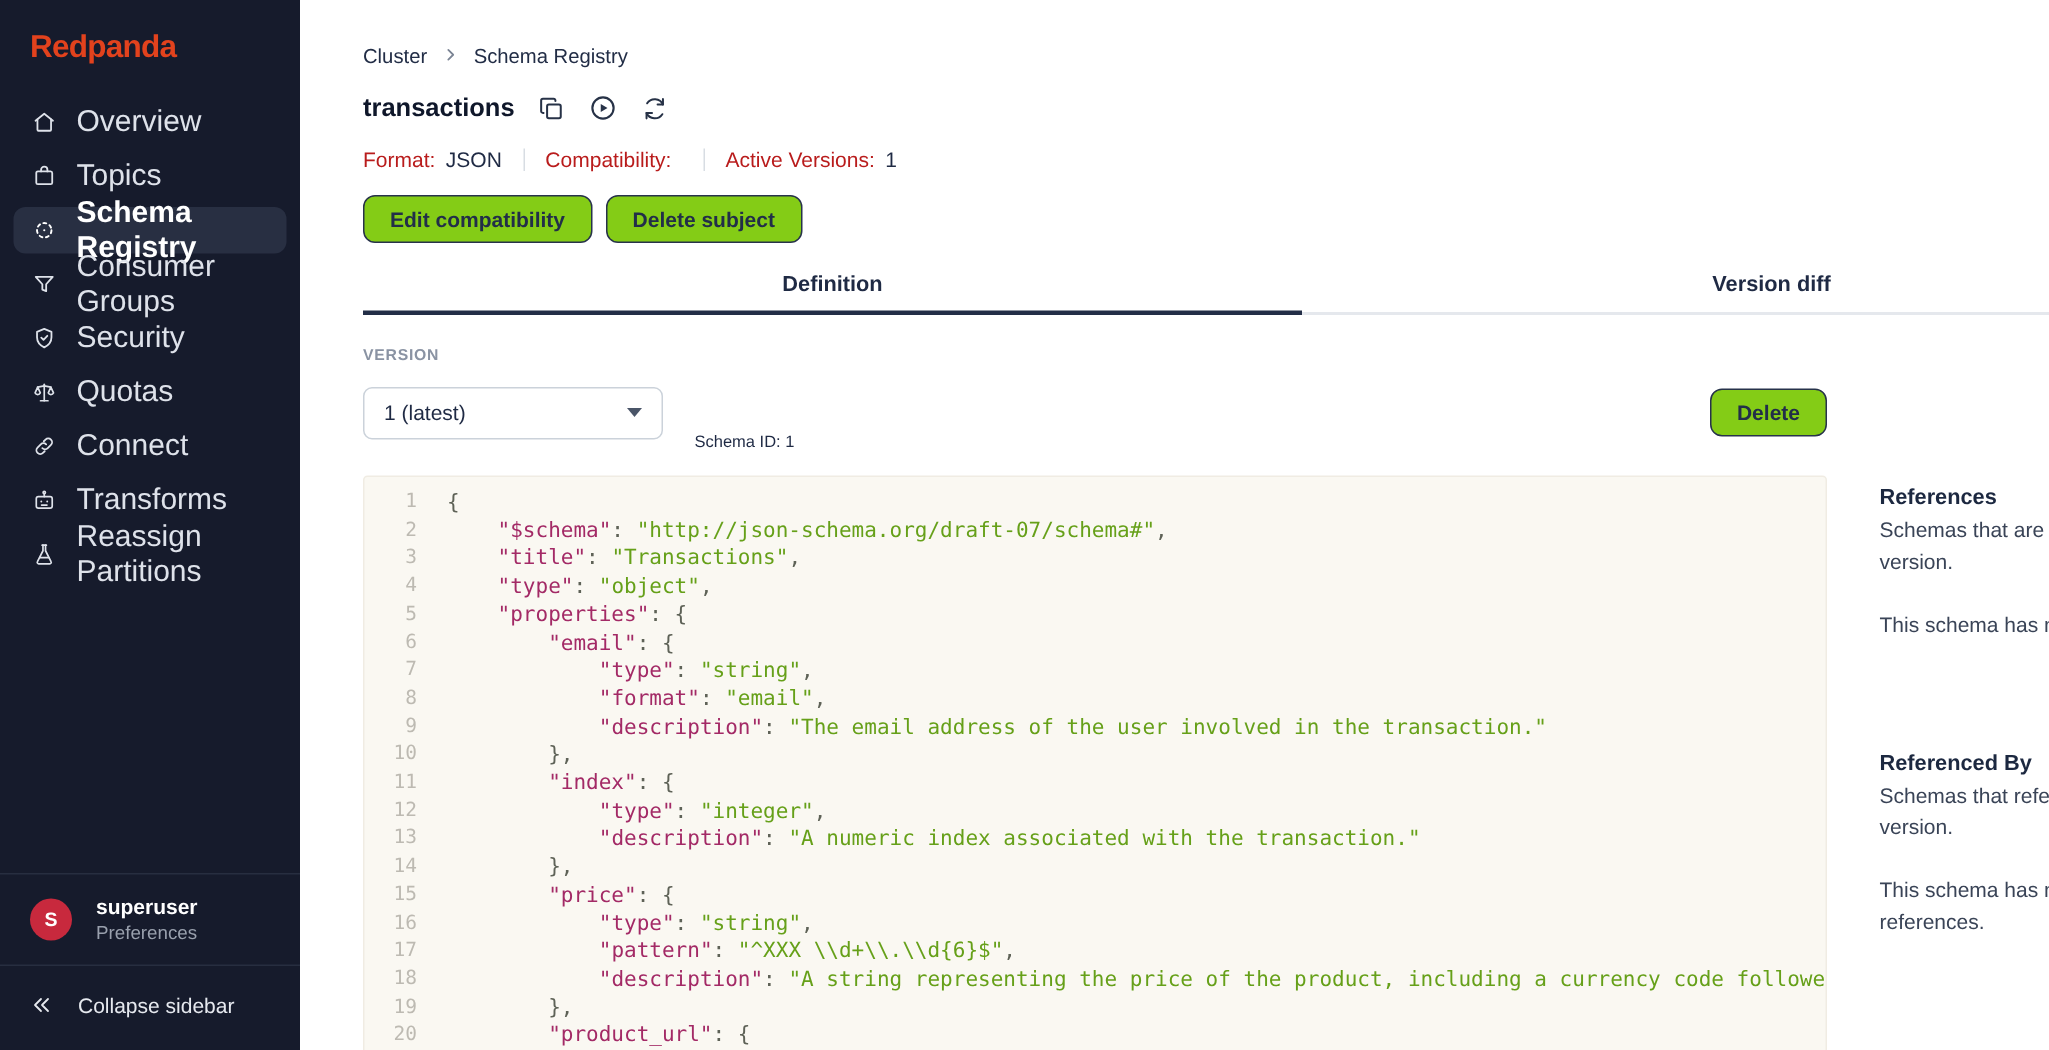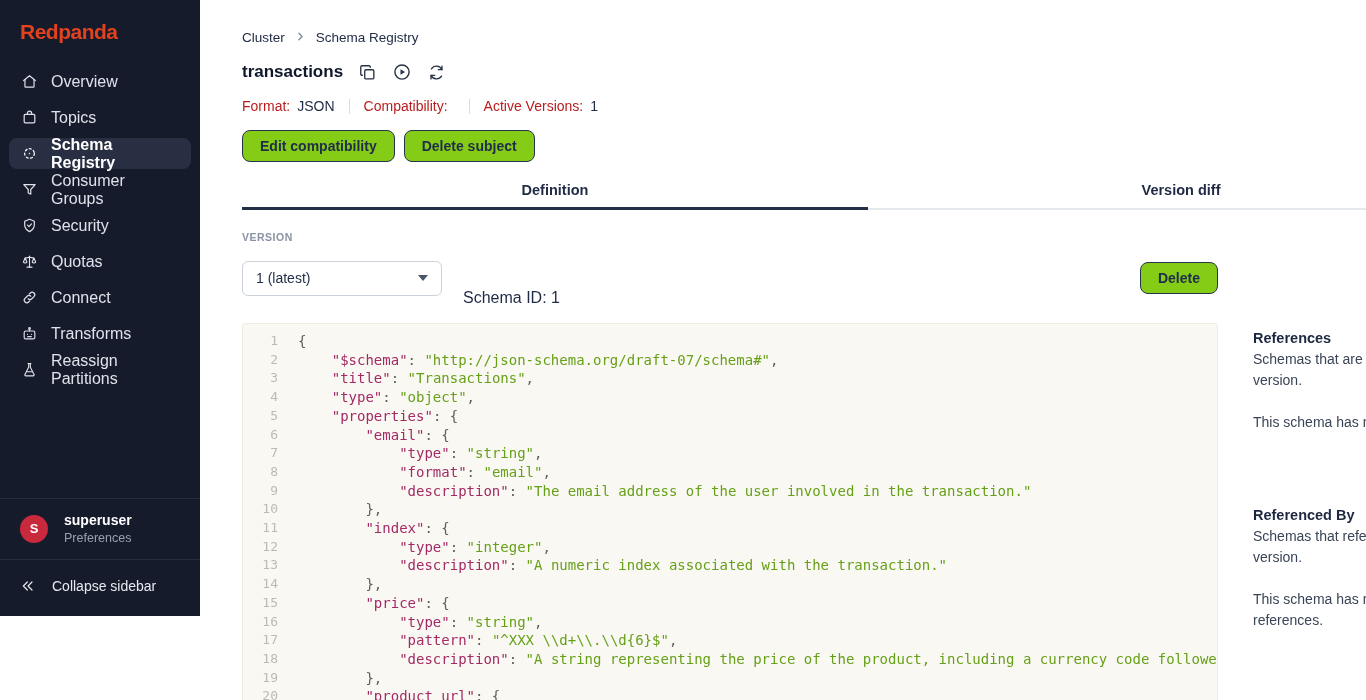--- a/index.html
+++ b/index.html
@@ -1,27 +1,27 @@
 <!DOCTYPE html>
 <html><head>
 <meta charset="utf-8">
 <style>
   * { margin:0; padding:0; box-sizing:border-box; }
   html,body { width:1366px; height:700px; overflow:hidden; background:#fff;
     font-family:"Liberation Sans", sans-serif; color:#1F2A44; }
 
   
-  .sidebar { position:absolute; left:0; top:0; width:200px; height:616px;
+  .sidebar { position:absolute; left:0; top:0; width:200px; height:700px;
     background:#161B2C; display:flex; flex-direction:column; z-index:5; }
   .logo { padding:20px 20px 16px; font-size:21px; font-weight:700;
     letter-spacing:-0.5px; color:#E2421D; }
   .nav { padding:6px 9px 0; }
   .nav-item { display:flex; align-items:center; gap:13px; height:31px;
     padding:0 12px; margin-bottom:5px; border-radius:8px; color:#DEE2EA;
-    font-size:16px; font-weight:500; cursor:pointer; }
+    font-size:20px; font-weight:500; cursor:pointer; }
   .nav-item.selected { background:#282F42; color:#fff; font-weight:700; }
   .nav-item svg { flex:0 0 auto; }
   .side-spacer { flex:1; }
   .side-div { border-top:1px solid #272E40; }
   .user-row { display:flex; align-items:center; gap:16px; padding:13px 20px 14px; }
   .avatar { width:28px; height:28px; border-radius:50%; background:#C8293D;
     color:#fff; font-size:13px; font-weight:600; display:flex;
     align-items:center; justify-content:center; }
   .user-name { font-size:14px; font-weight:700; color:#FFFFFF; }
   .user-sub { font-size:12.5px; color:#99A0AD; margin-top:3px; }
@@ -53,21 +53,21 @@
   .version-label { margin:21px 0 0 42px; font-size:10.5px; font-weight:600;
     letter-spacing:0.5px; color:#8A93A3; }
   .version-row { display:flex; align-items:center; width:976px;
     margin:6px 0 0 42px; }
   .select { width:200px; height:35px; border:1px solid #CBD2DA; border-radius:6px;
     display:flex; align-items:center; padding:0 13px; font-size:14px;
     color:#1F2A44; cursor:pointer; background:#fff; }
   .select .grow { flex:1; }
   .caret { width:0; height:0; border-left:5px solid transparent;
     border-right:5px solid transparent; border-top:6px solid #4A5568; }
-  .schema-id { margin-left:21px; font-size:16px; color:#1F2A44;margin-top:40px; }
+  .schema-id { margin-left:21px; font-size:11px; color:#1F2A44;margin-top:40px; }
   .delete-btn { margin-left:auto; height:32px; }
 
   .content-row { display:flex; margin:16px 0 0 42px; align-items:flex-start; }
   .editor { width:976px; flex:0 0 auto; background:#FAF8F2;
     border:1px solid #F0ECE3; border-radius:3px; padding:8px 0 0;
     height:393px; overflow:hidden;
     font-family:"DejaVu Sans Mono", monospace; font-size:14px; }
   .cl { display:flex; line-height:18.7px; }
   .ln { flex:0 0 35px; text-align:right; color:#BDBAB2; font-size:13px; }
   .lc { white-space:pre; padding-left:20px; }

